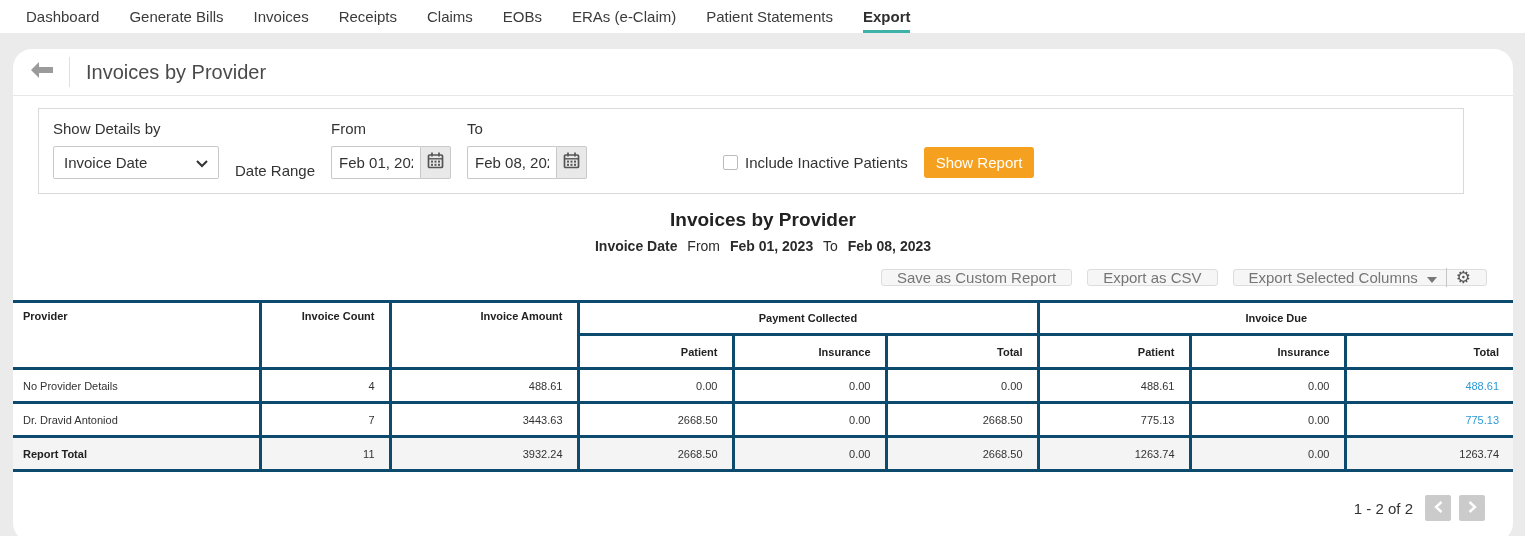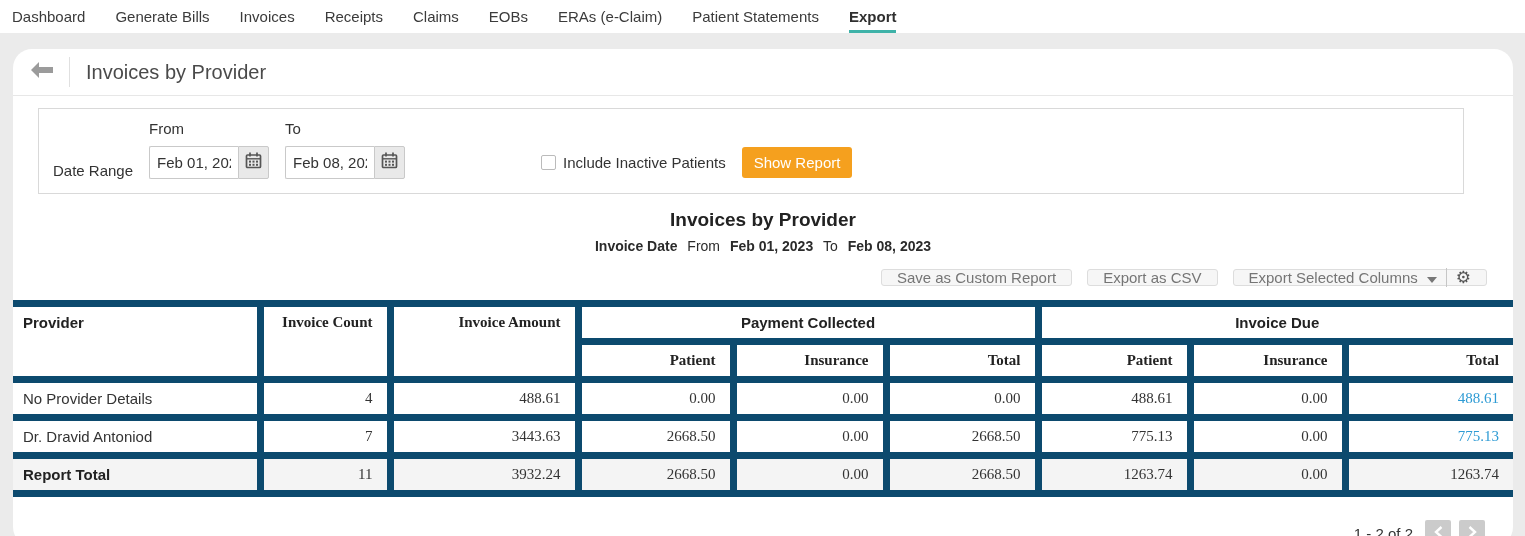--- a/index.html
+++ b/index.html
@@ -6,21 +6,21 @@
   html,body { margin:0; padding:0; }
   body {
     width:1525px; height:536px; overflow:hidden;
     background:#ebebeb;
     font-family:"Liberation Sans", sans-serif;
     color:#333;
   }
   
   .topnav {
     background:#fff; height:33px; display:flex; align-items:stretch;
-    padding-left:12px; gap:30px;
+    padding-left:26px; gap:30px;
   }
   .nav-item {
     display:flex; align-items:center; font-size:15px; color:#3b3b3b;
     cursor:pointer; border-bottom:3px solid transparent; padding-top:2px;
   }
   .nav-item.active { font-weight:700; border-bottom-color:var(--accent-teal,#3eb2a8); color:#2f2f2f; }
 
   
   .card {
     background:#fff; margin:16px 12px 0 13px; min-height:493px;border-radius:19px;
@@ -81,29 +81,29 @@
   .gray-btn {
     height:17px; background:#f6f6f6; border:1px solid #ddd; border-radius:3px;
     color:#757575; font-size:15px; padding:0 15px; display:flex; align-items:center; gap:9px;
     cursor:pointer; font-family:"Liberation Sans", sans-serif;
   }
   .btn-sep { width:1px; height:19px; background:#c6c6c6; }
 
   
   table.report { border-collapse:collapse; table-layout:fixed; width:1500px; margin-top:14px; }
   table.report th, table.report td {
-    border:7px solid #0c4a6e; font-size:15px; padding:7px 14px; overflow:hidden; white-space:nowrap;
+    border:3px solid #0c4a6e; font-size:11px; padding:7px 14px; overflow:hidden; white-space:nowrap;
   }
   table.report th { color:#222; font-weight:700; }
   table.report th:first-child, table.report td:first-child { border-left:none; padding-left:10px; }
   table.report th:last-child, table.report td:last-child { border-right:none; }
   th.group { text-align:center; height:33px; }
   th.rspan { vertical-align:top; padding-top:9px; height:67px; }
   th.left { text-align:left; }
-  th.num, td.num { text-align:right;font-family:Liberation Serif, serif; }
+  th.num, td.num { text-align:right; }
   td { color:#333; height:34px; }
   td.link { color:var(--link-blue,#2e9bd4); cursor:pointer; }
   tr.total-row td { background:#f4f4f4; }
   tr.total-row td:first-child { font-weight:700; color:#222; }
 
   
   .pagination { display:flex; justify-content:flex-end; align-items:center; gap:8px; padding-right:28px; margin-top:23px; }
   .page-range { font-size:15px; color:#333; margin-right:4px; }
   .page-btn {
     width:26px; height:26px; background:#cbcbcb; border:none; border-radius:2px;
@@ -133,20 +133,31 @@
         <svg width="22" height="16" viewBox="0 0 22 16">
             <path d="M8 0 L8 5 L22 5 L22 11 L8 11 L8 16 L0 8 Z" fill="#9b9b9b"></path>
           </svg>
       </span>
     </div>
     <div class="hdr-divider"></div>
     <div class="page-title">Invoices by Provider</div>
   </div>
 
   <div class="filter-panel">
+    <div class="field">
+      <div class="field-label">Show Details by</div>
+      <div class="select-box w-select1">
+        <span>Invoice Date</span>
+        <span>
+          <svg width="12" height="8" viewBox="0 0 12 8">
+              <path d="M1 1 L6 6 L11 1" stroke="#333" stroke-width="2" fill="none"></path>
+            </svg>
+        </span>
+      </div>
+    </div>
 
     <div class="field">
       <div class="field-label">Date Range</div>
     </div>
 
     <div class="field">
       <div class="field-label">From</div>
       <div class="date-wrap">
         <input class="date-input" value="Feb 01, 2023" style="">
         <div class="cal-btn">

